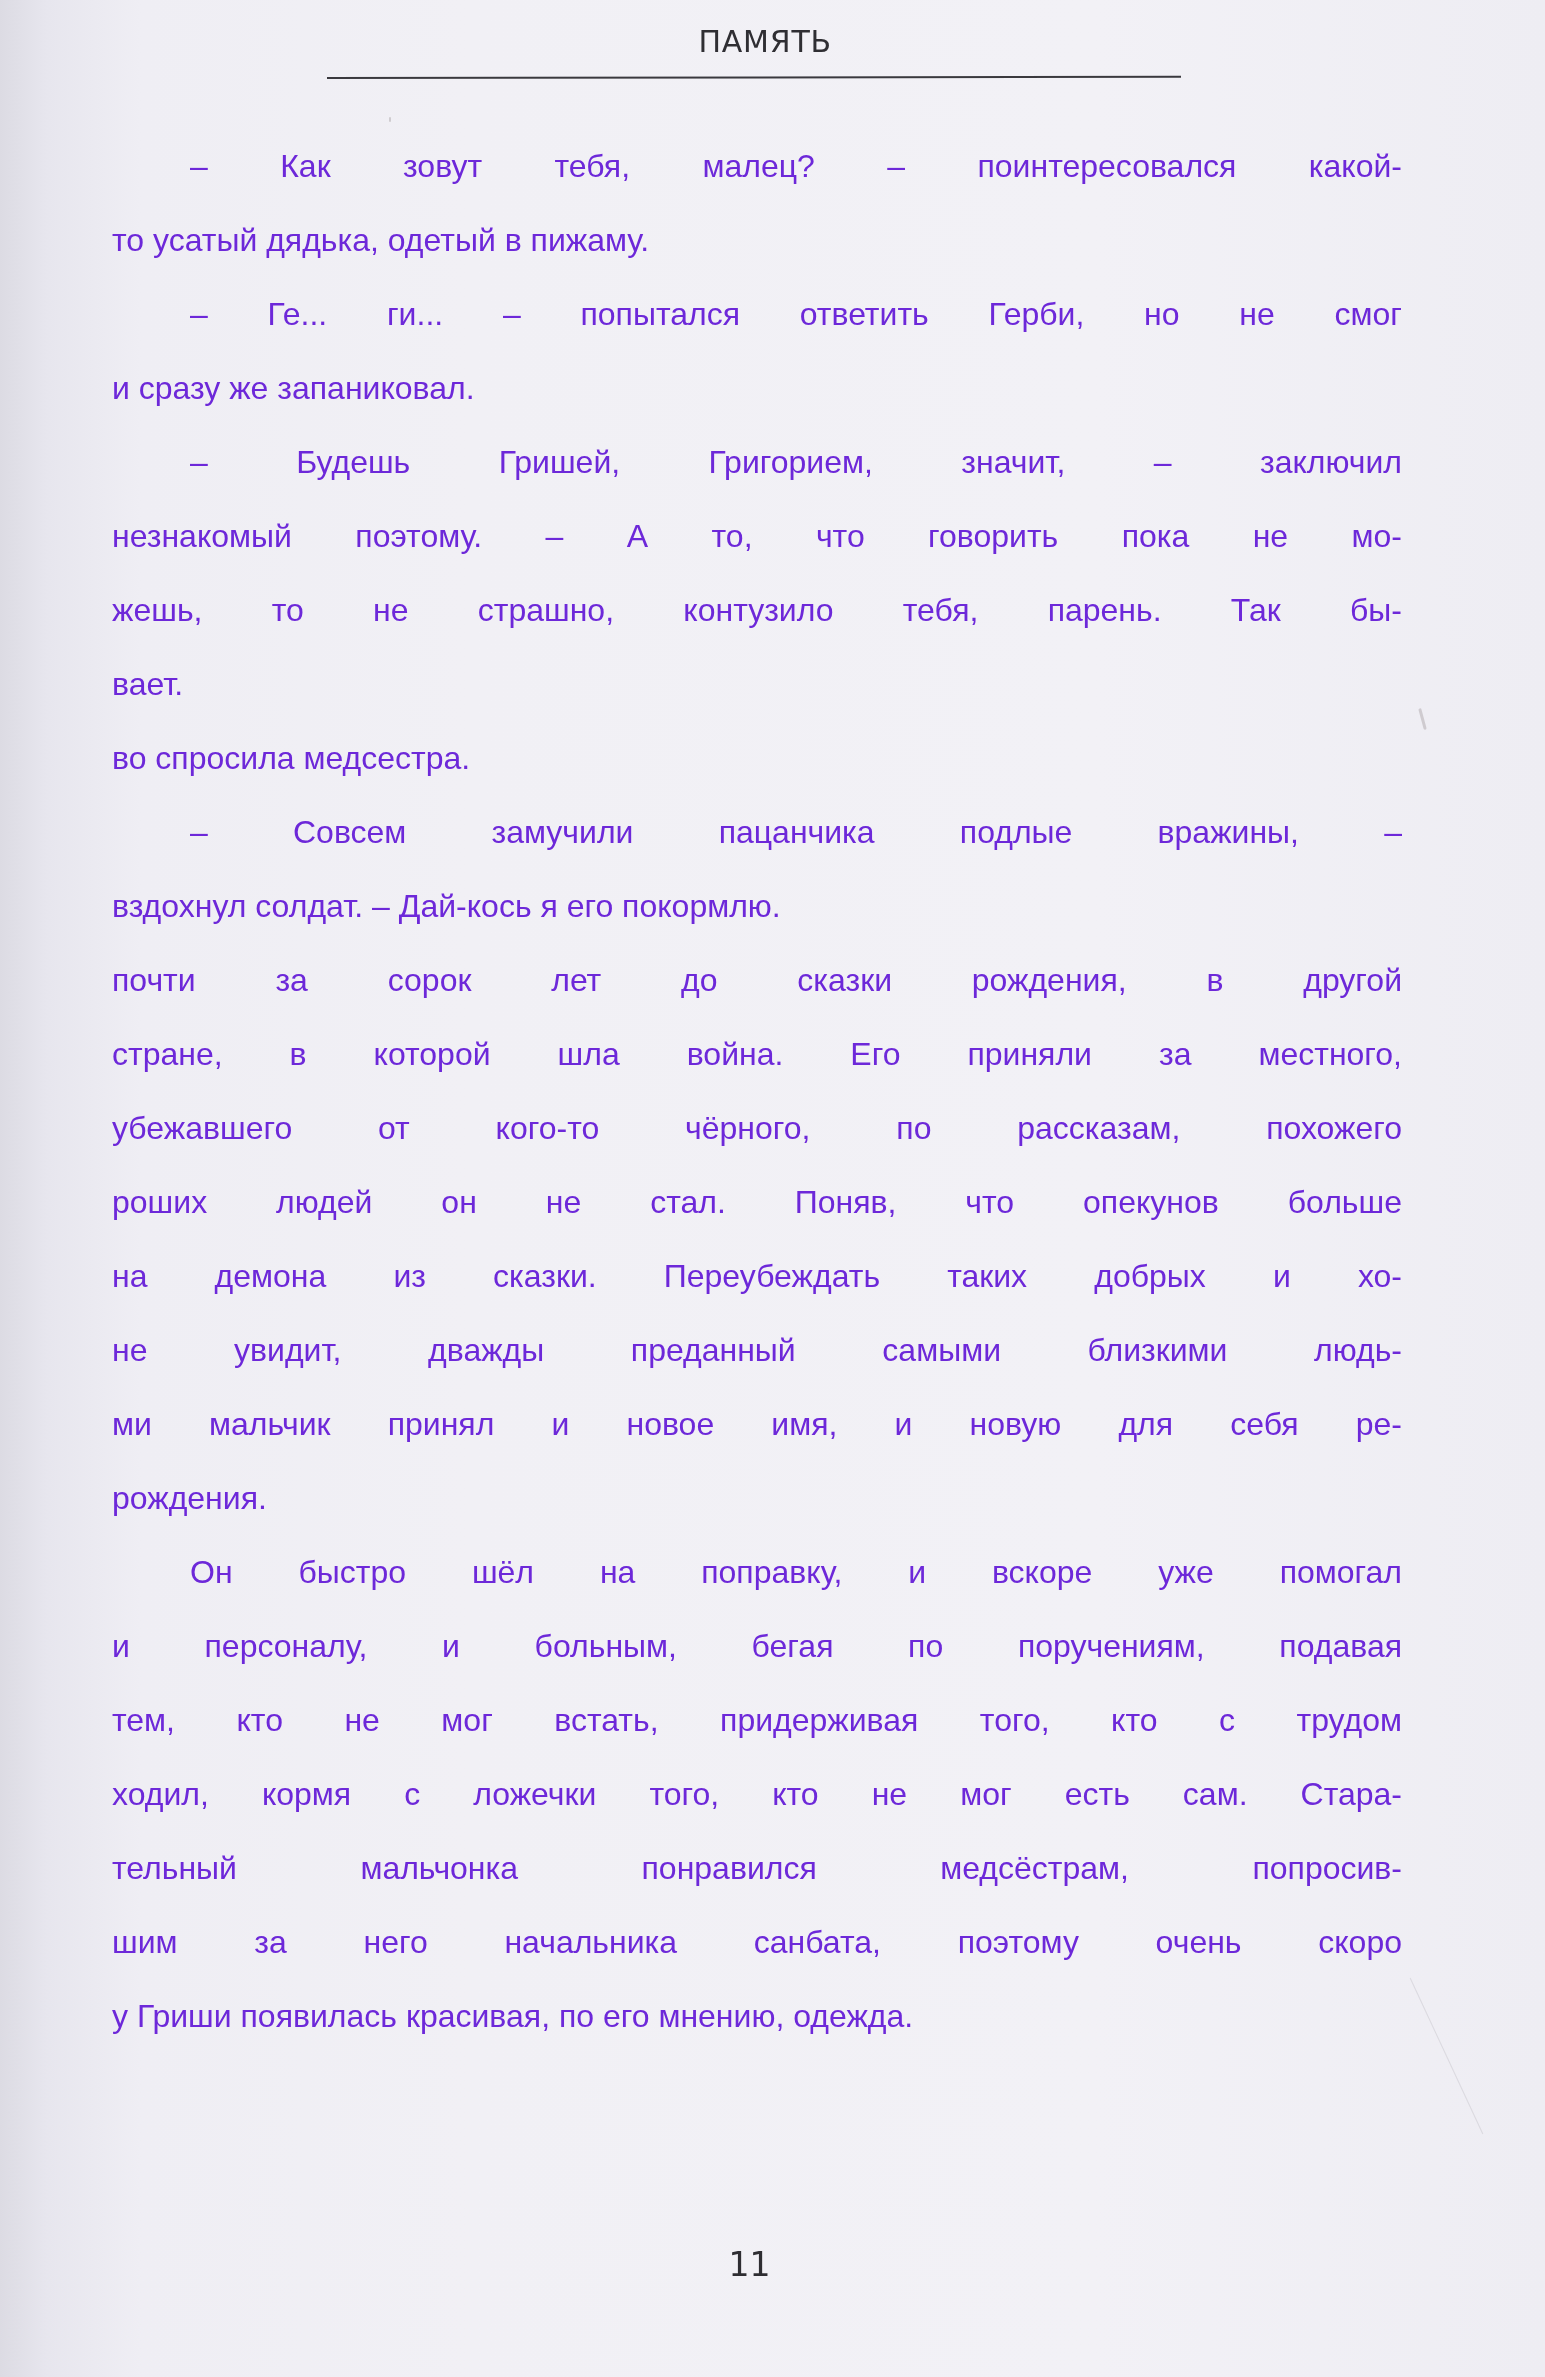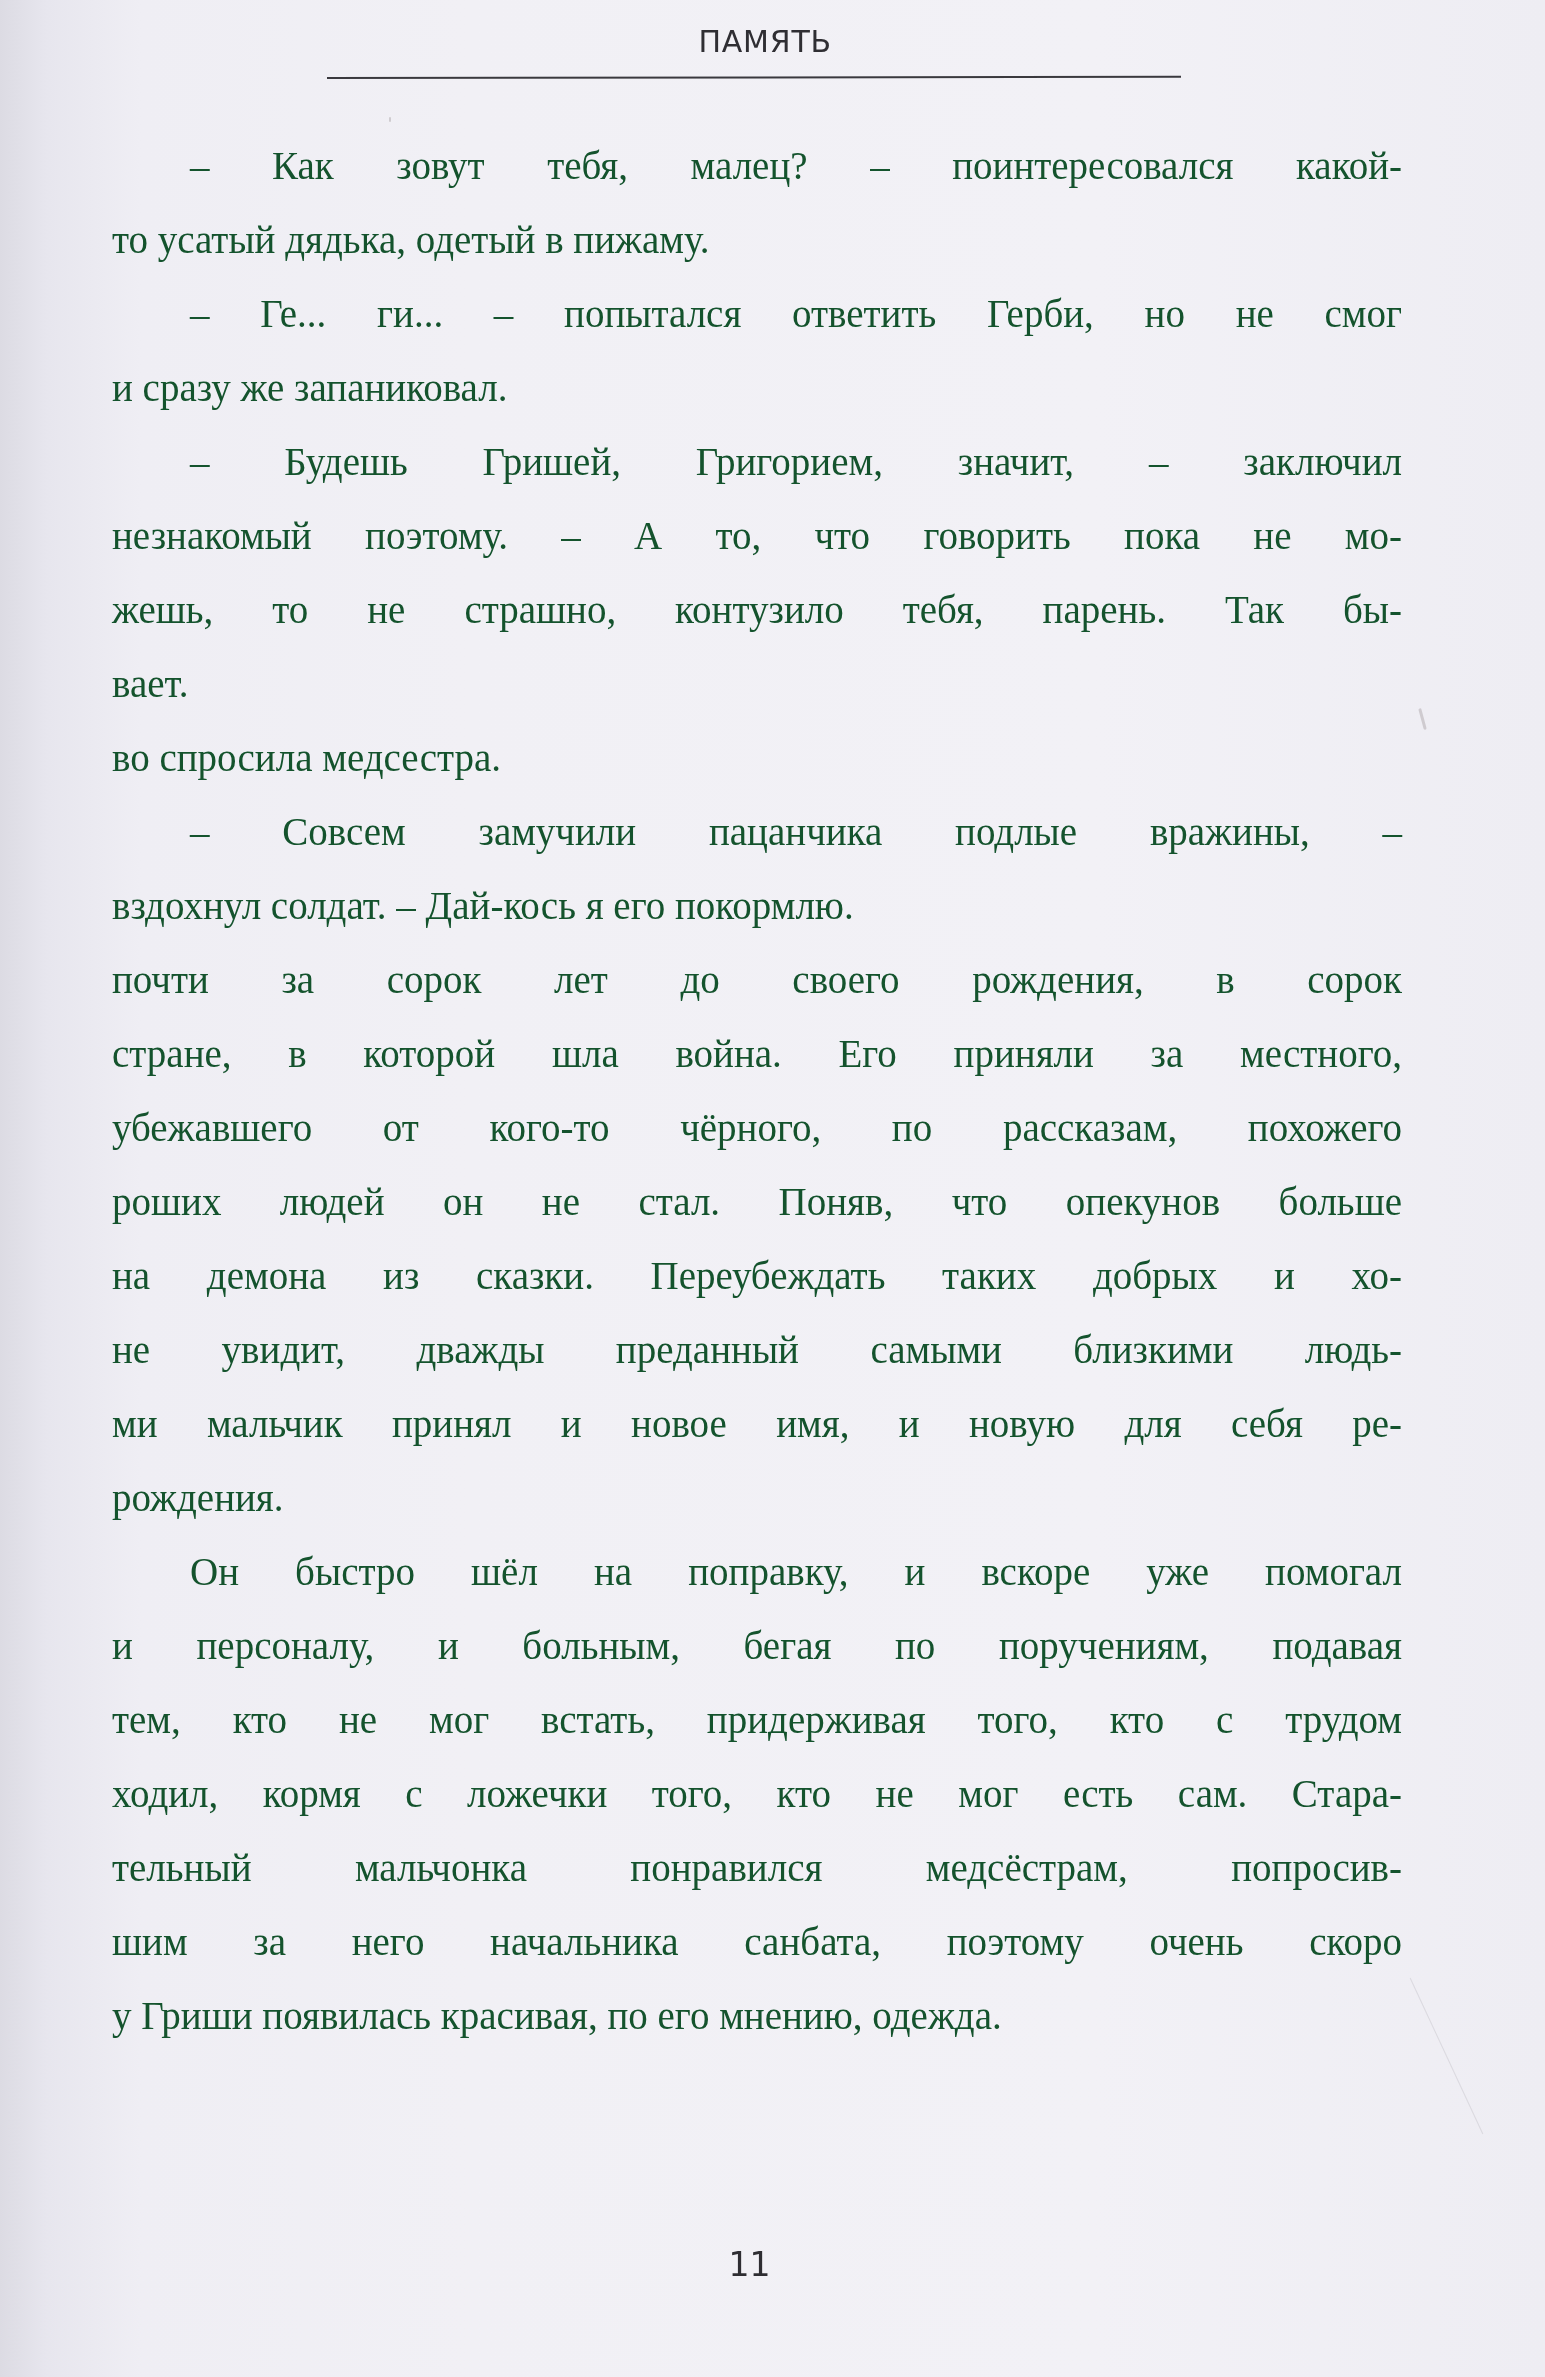--- a/index.html
+++ b/index.html
@@ -40,24 +40,24 @@
       height: 2.3px;
       background: #3a393e;
       transform: rotate(-0.08deg);
       transform-origin: left center;
     }
     .body-text {
       position: absolute;
       top: 129px;
       left: 112px;
       width: 1290px;
-      font-family: Liberation Serif, serif;
-      font-size: 39px;
+      font-family: Liberation Sans, sans-serif;
+      font-size: 32px;
       line-height: 74px;
-      color: #14532d;
+      color: #6d28d9;
     }
     .line {
       display: block;
       white-space: nowrap;
       text-align: justify;
       text-align-last: justify;
       height: 74px;
     }
     .line.last {
       text-align-last: left;
@@ -120,21 +120,21 @@
     <div class="para">
       <span class="line last">во спросила медсестра.</span>
     </div>
 
     <div class="para">
       <span class="line indent">– Совсем замучили пацанчика подлые вражины, –</span>
       <span class="line last">вздохнул солдат. – Дай-кось я его покормлю.</span>
     </div>
 
     <div class="para">
-      <span class="line">почти за сорок лет до своего рождения, в сорок</span>
+      <span class="line">почти за сорок лет до сказки рождения, в другой</span>
       <span class="line">стране, в которой шла война. Его приняли за местного,</span>
       <span class="line">убежавшего от кого-то чёрного, по рассказам, похожего</span>
       <span class="line">роших людей он не стал. Поняв, что опекунов больше</span>
       <span class="line">на демона из сказки. Переубеждать таких добрых и хо-</span>
       <span class="line">не увидит, дважды преданный самыми близкими людь-</span>
       <span class="line">ми мальчик принял и новое имя, и новую для себя ре-</span>
       <span class="line last">рождения.</span>
     </div>
 
     <div class="para">

